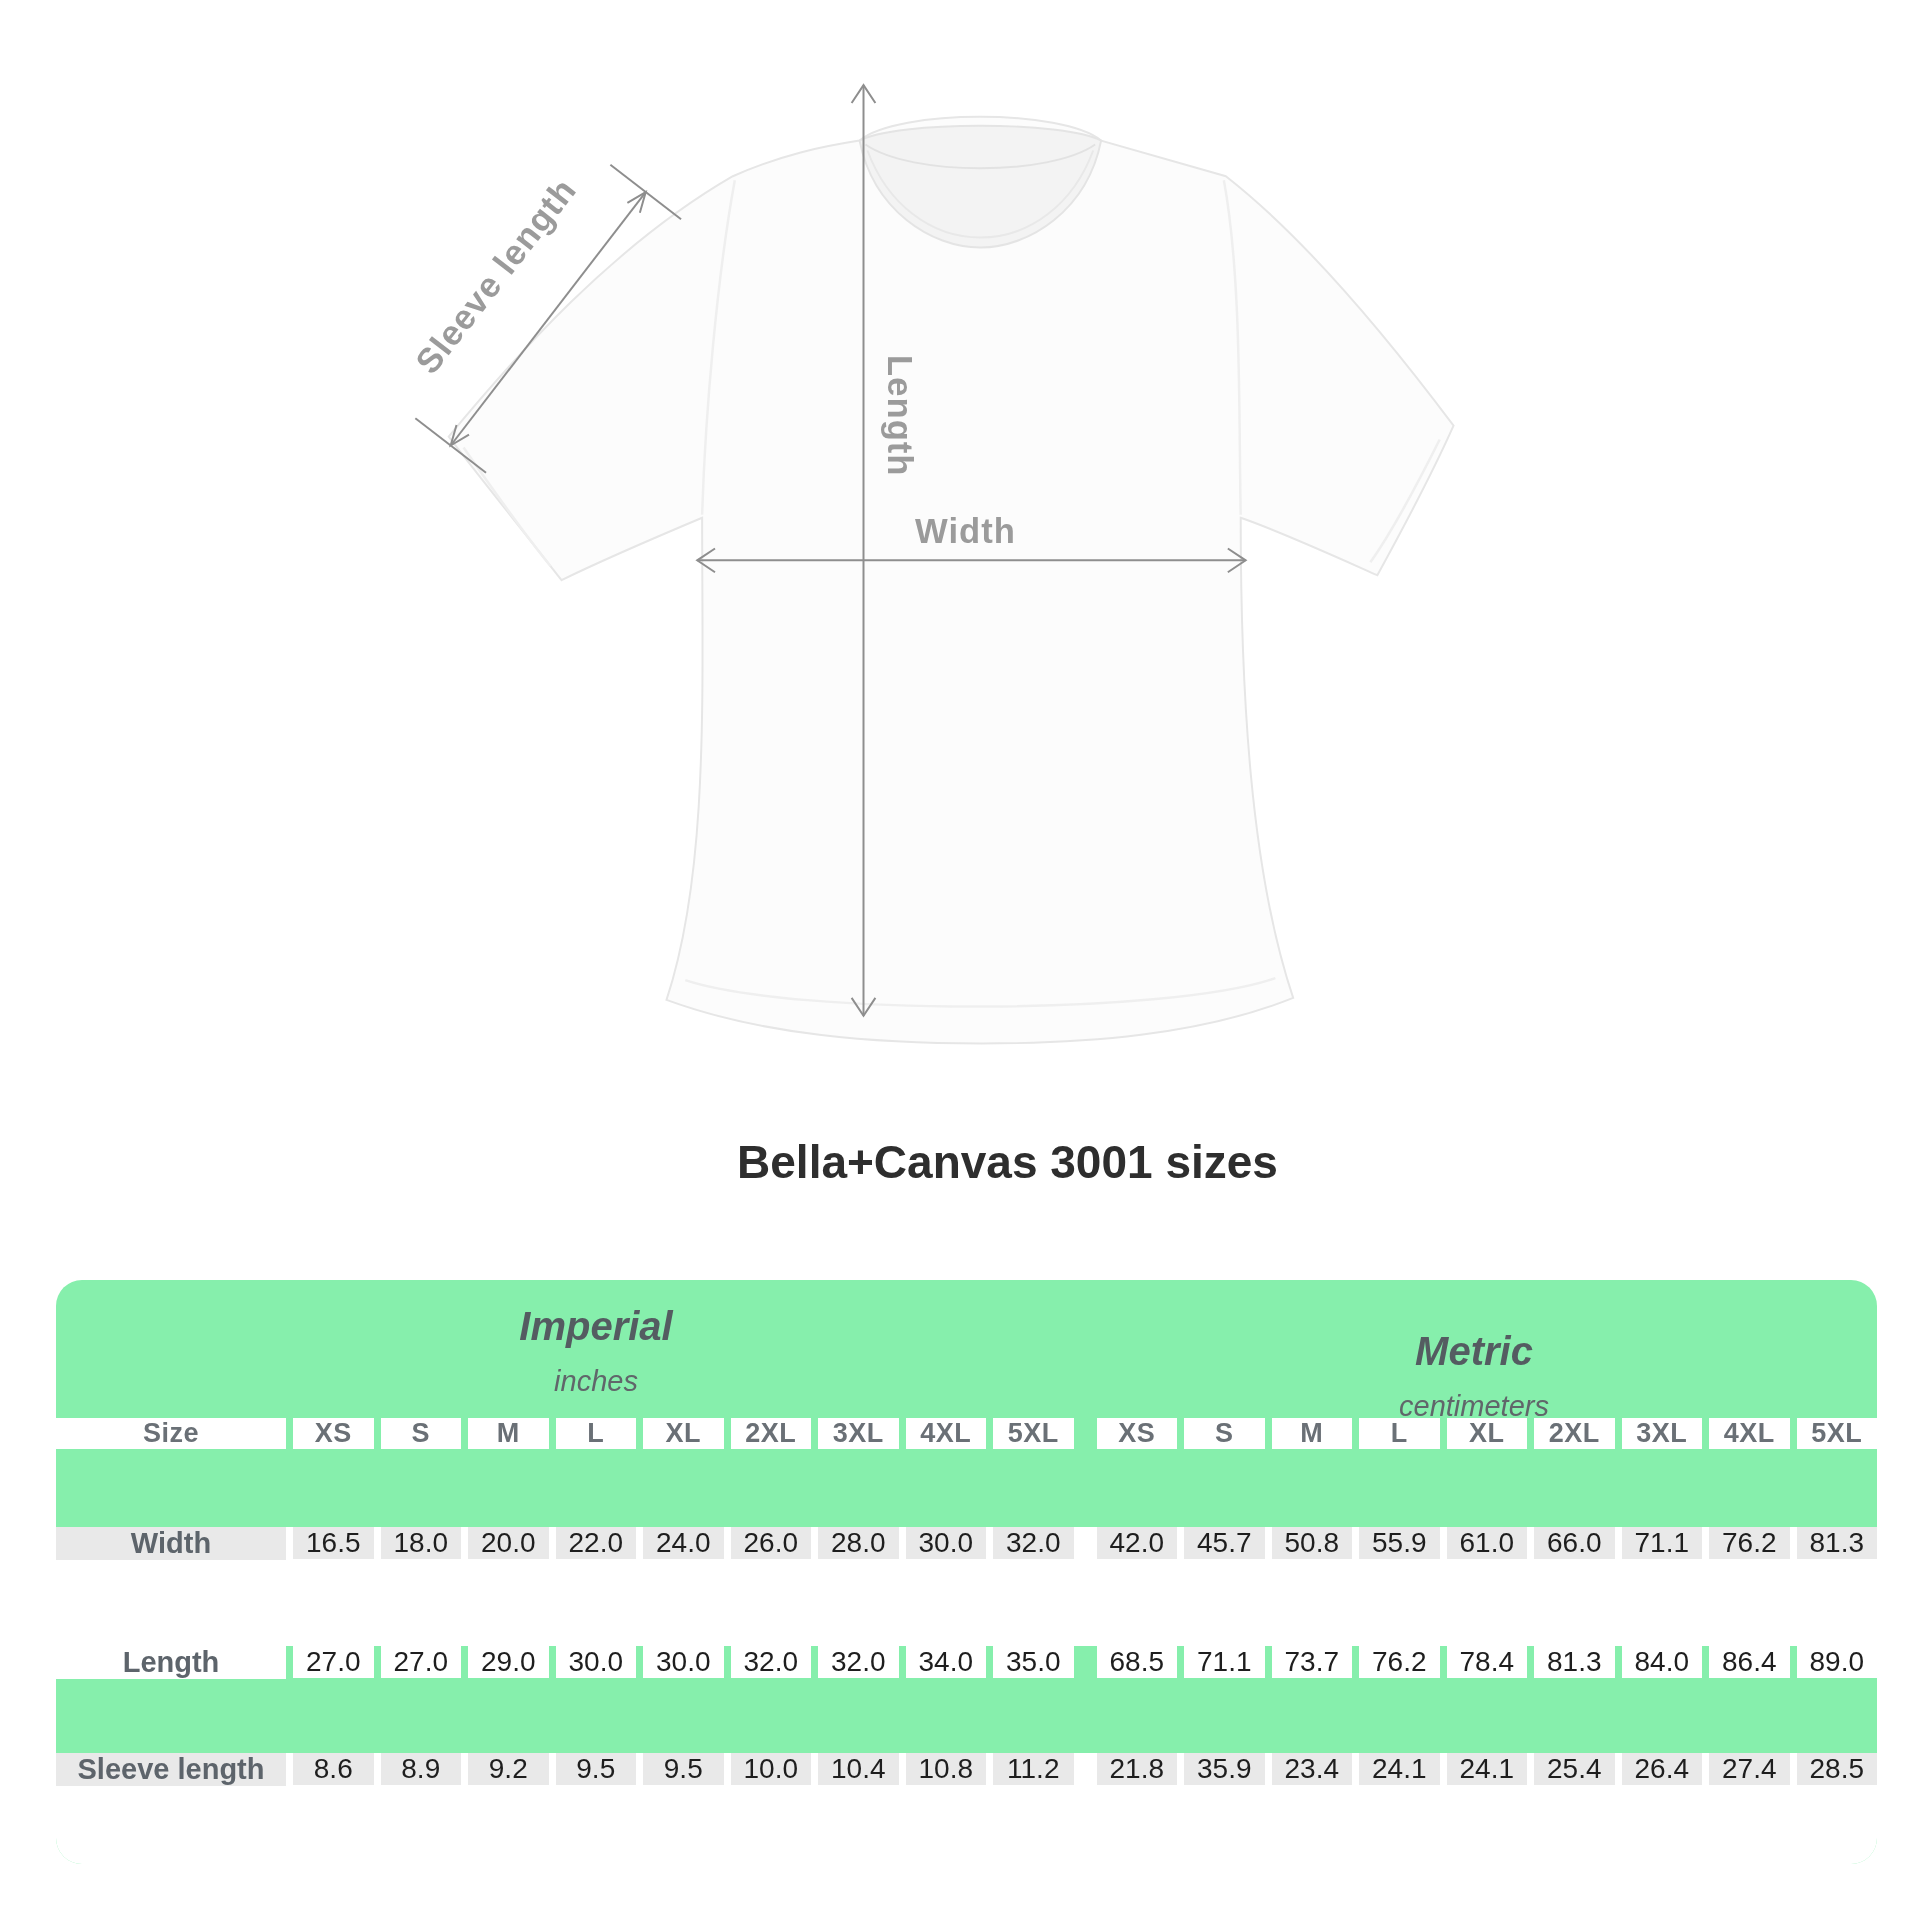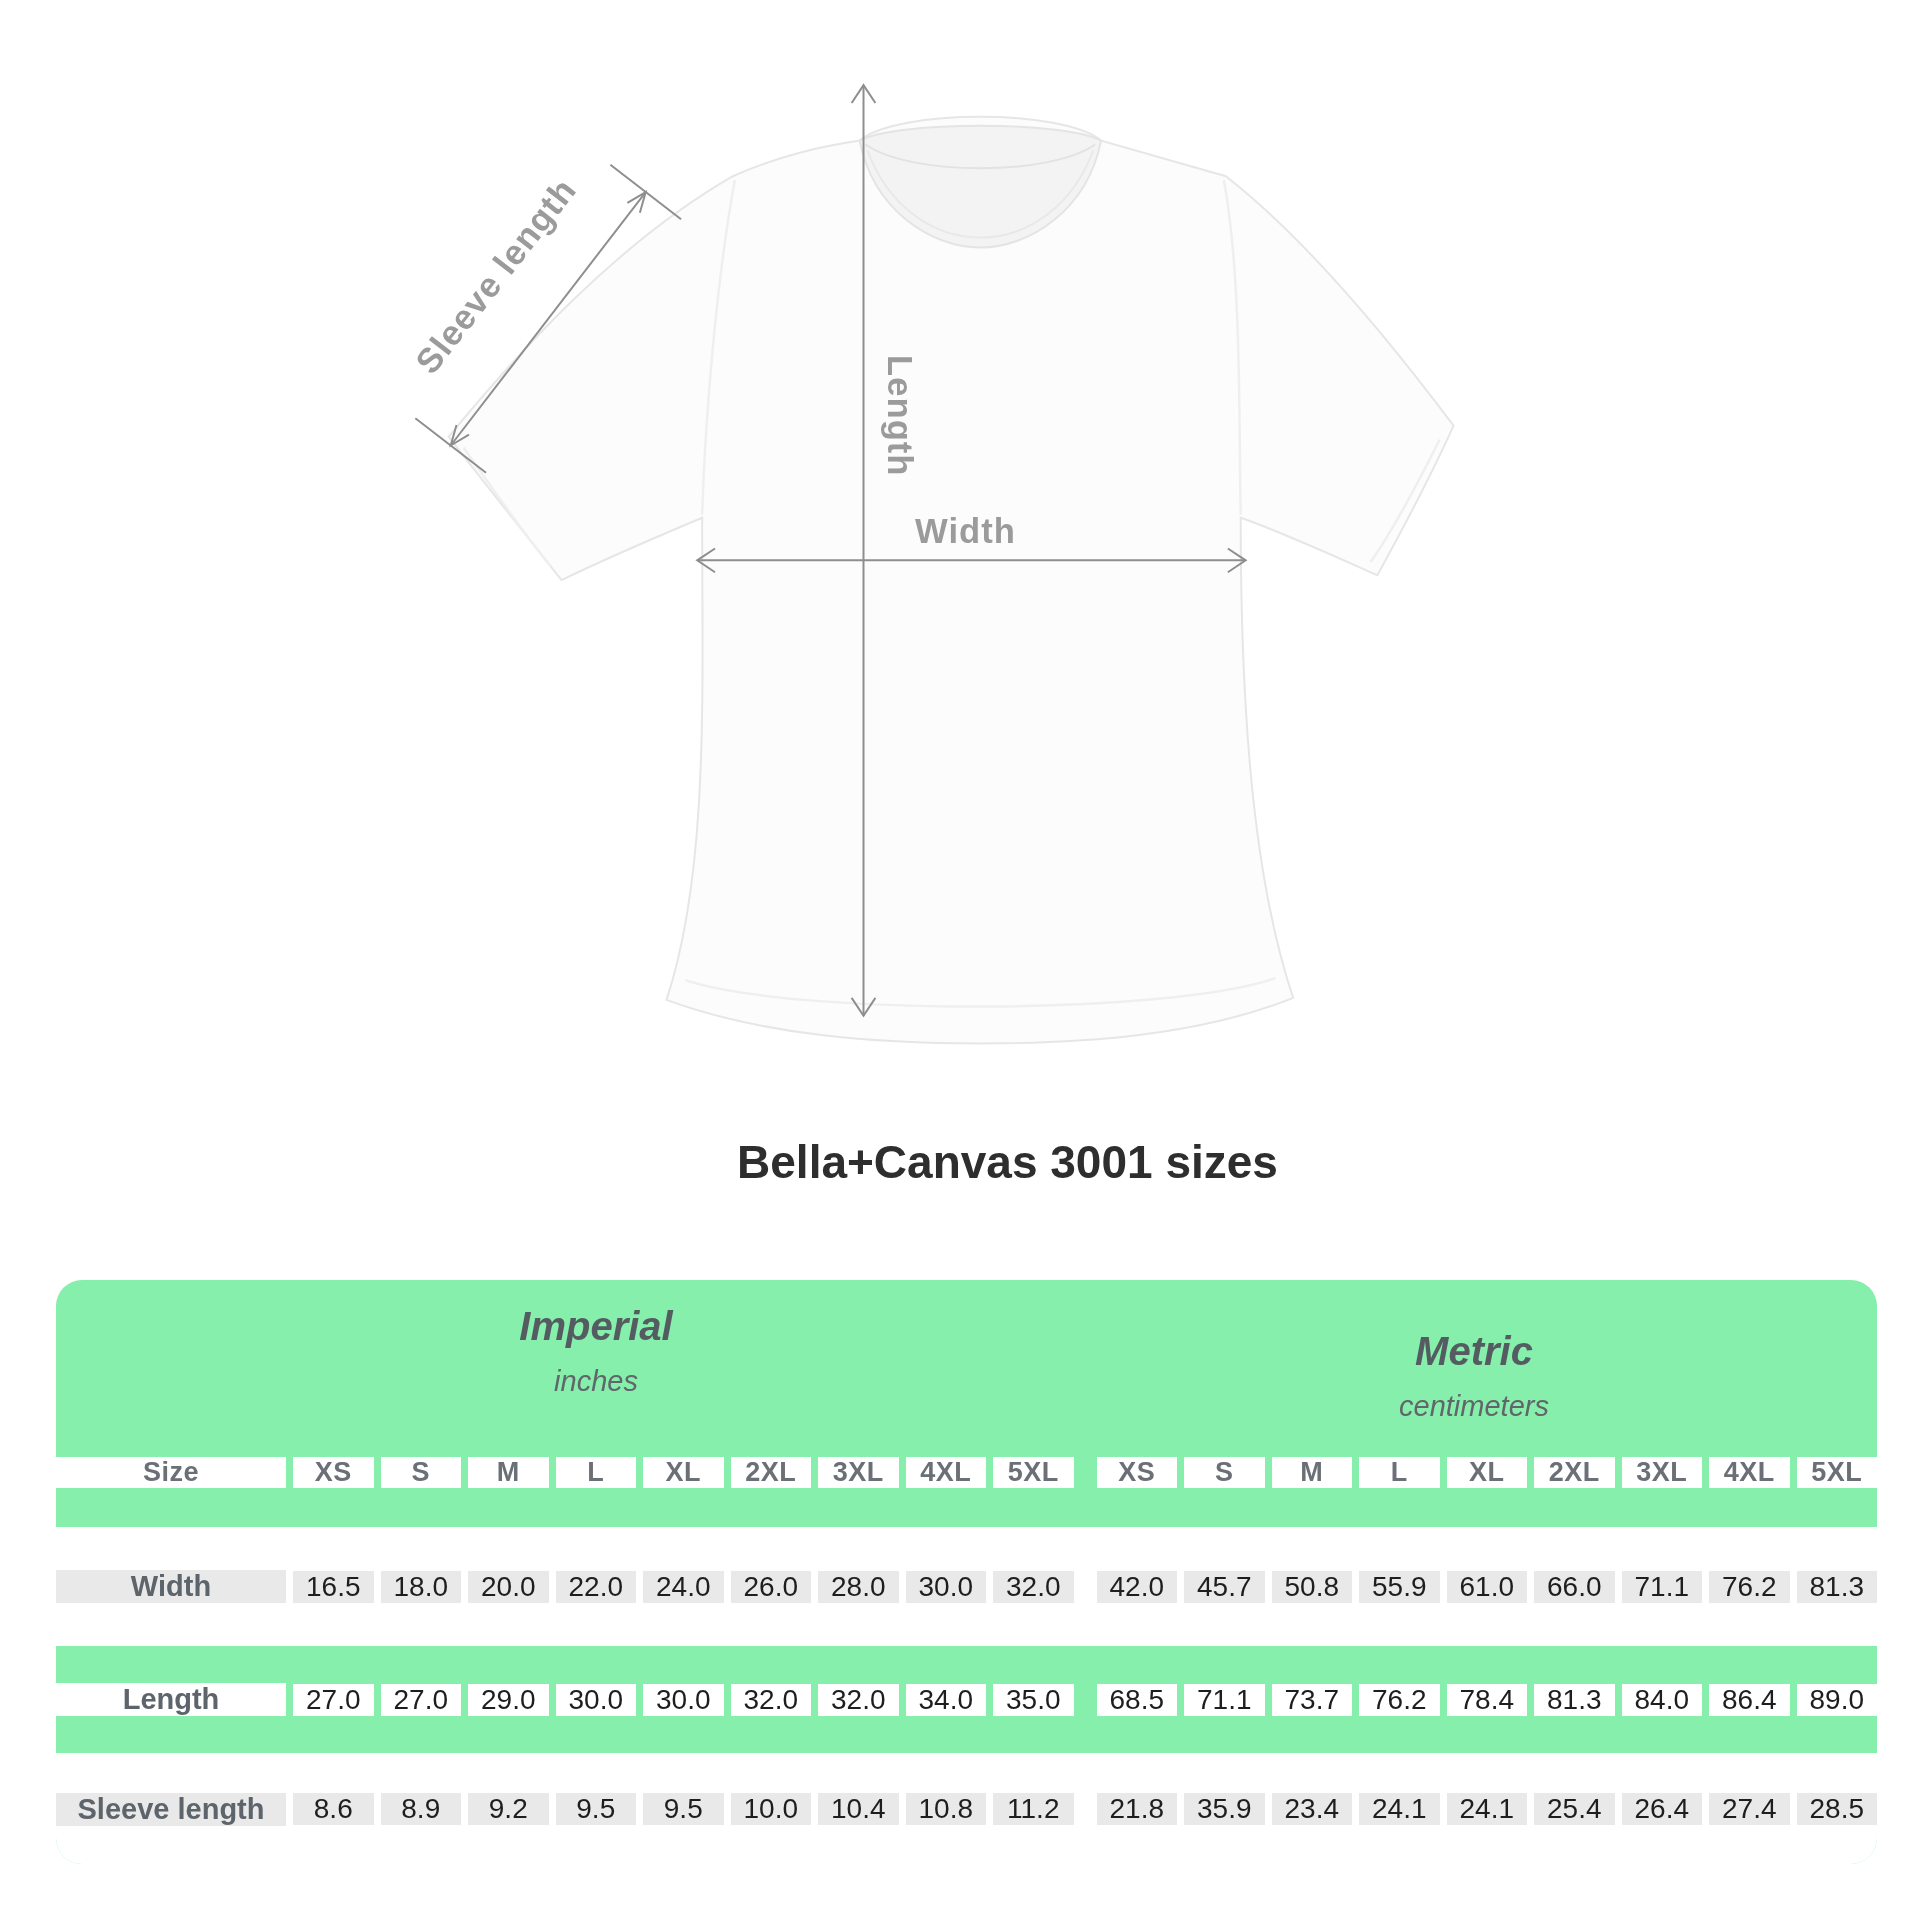--- a/index.html
+++ b/index.html
@@ -32,21 +32,21 @@
     background:#86efac;border-radius:26px;overflow:hidden;
     display:flex;flex-direction:column;
   }
   .grouphead{height:138px;position:relative;flex:0 0 auto;}
   .ghead{position:absolute;top:0;transform:translateX(-50%);text-align:center;}
   .ghead-imperial{left:540px;}
   .ghead-metric{left:1418px;margin-top:25px;}
   .gname{font-size:40px;font-weight:700;font-style:italic;color:#545c61;margin-top:24px;}
   .gunit{font-size:29px;font-style:italic;color:#60666a;margin-top:16px;}
 
-  .trow{display:flex;gap:7px;align-items:center;flex:0 0 auto;}
+  .trow{display:flex;gap:7px;align-items:flex-start;flex:0 0 auto;}
   .trow.grayrow{background:#ffffff;}
   .trow.whiterow{background:transparent;}
   .trow.whiterow .cell{background:#ffffff;}
   .trow.grayrow .cell{background:#e9e9e9;}
   .r-sizes{height:109px;}
   .r-width{height:119px;}
   .r-length{height:107px;}
   .r-sleeve{height:112px;}
 
   .cell{flex:1 1 0;display:flex;align-items:center;justify-content:center;}

